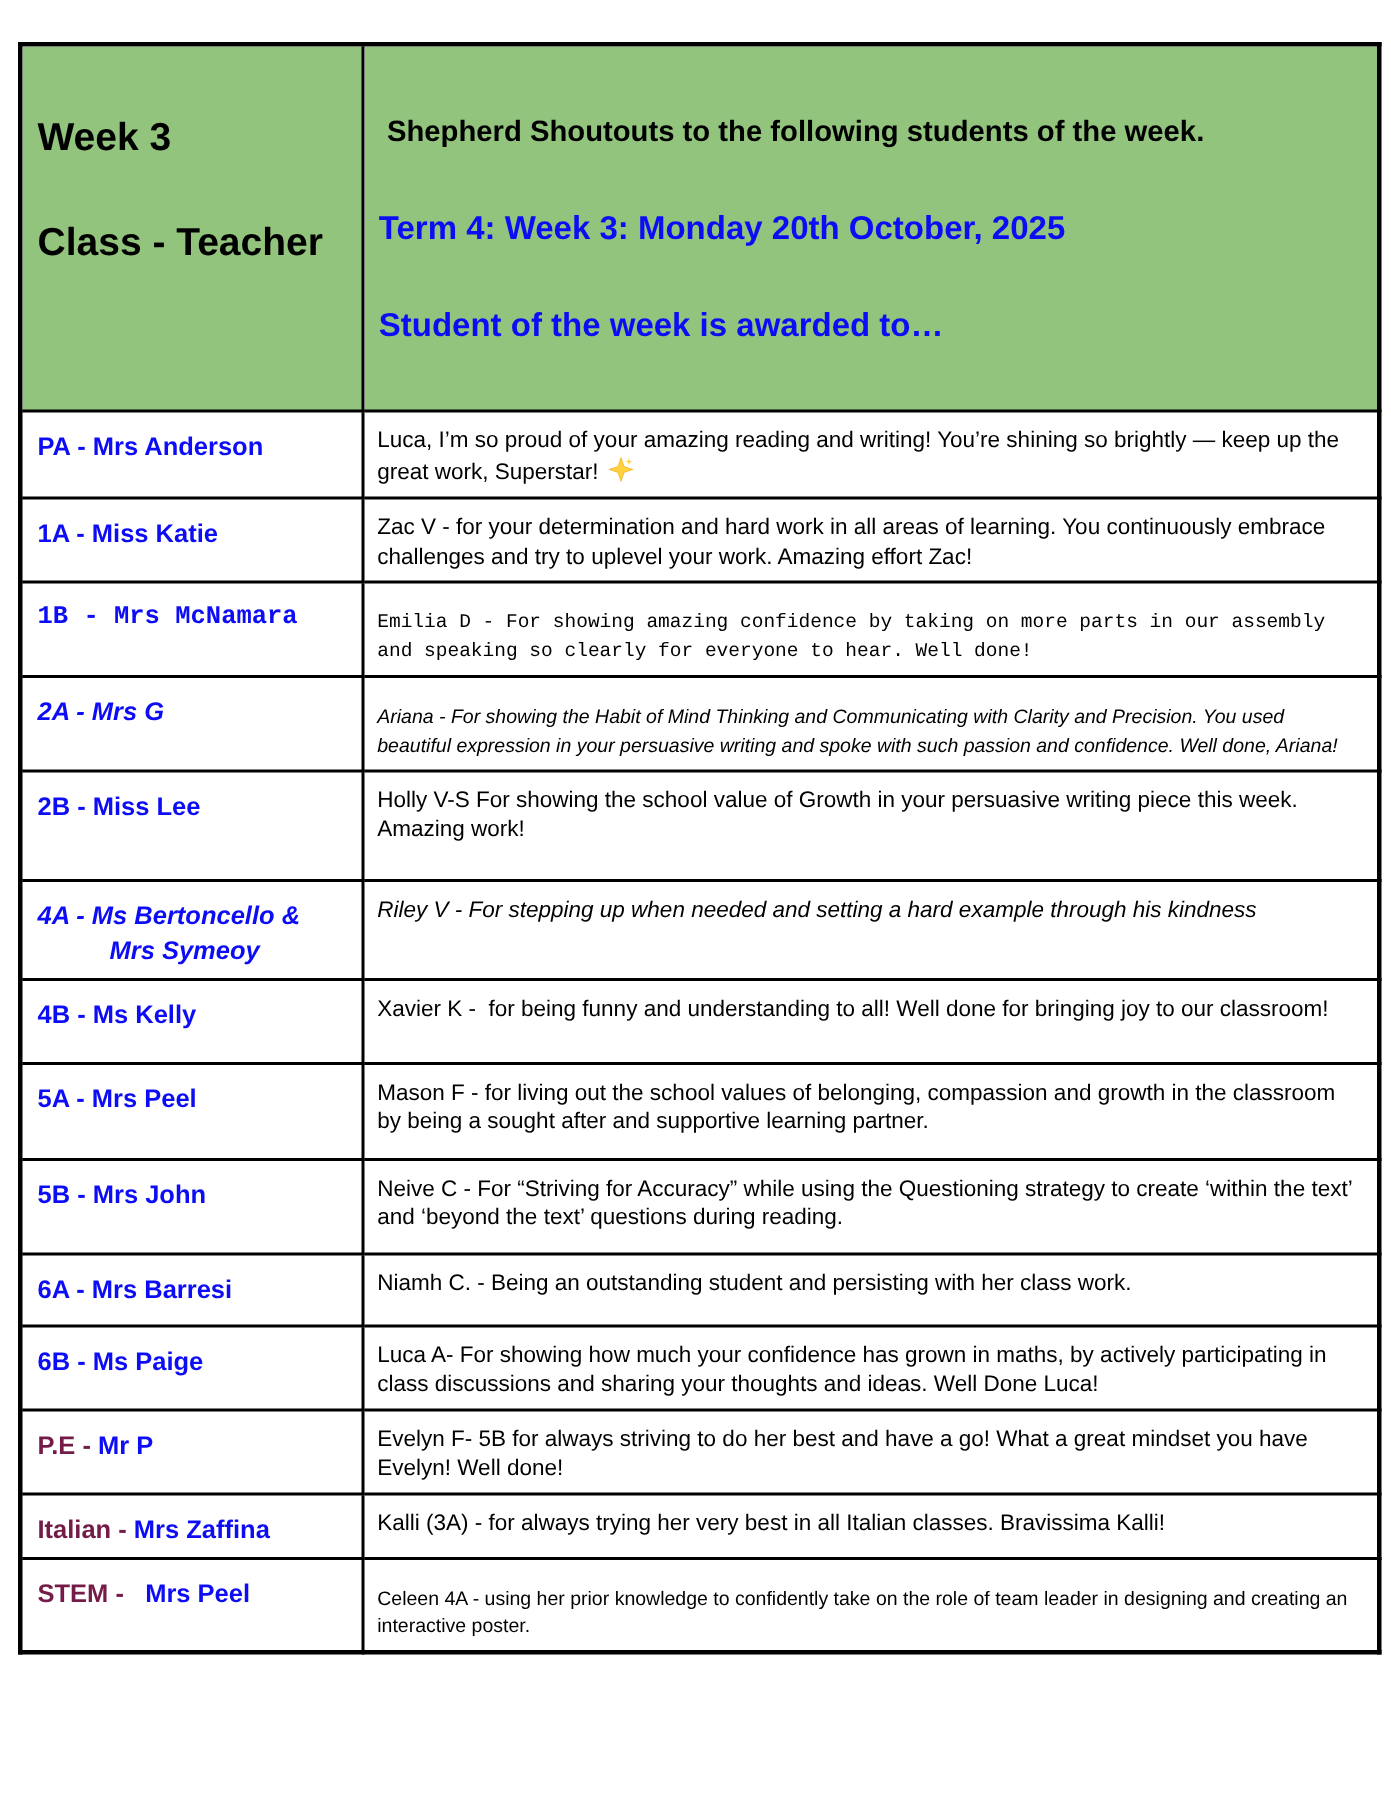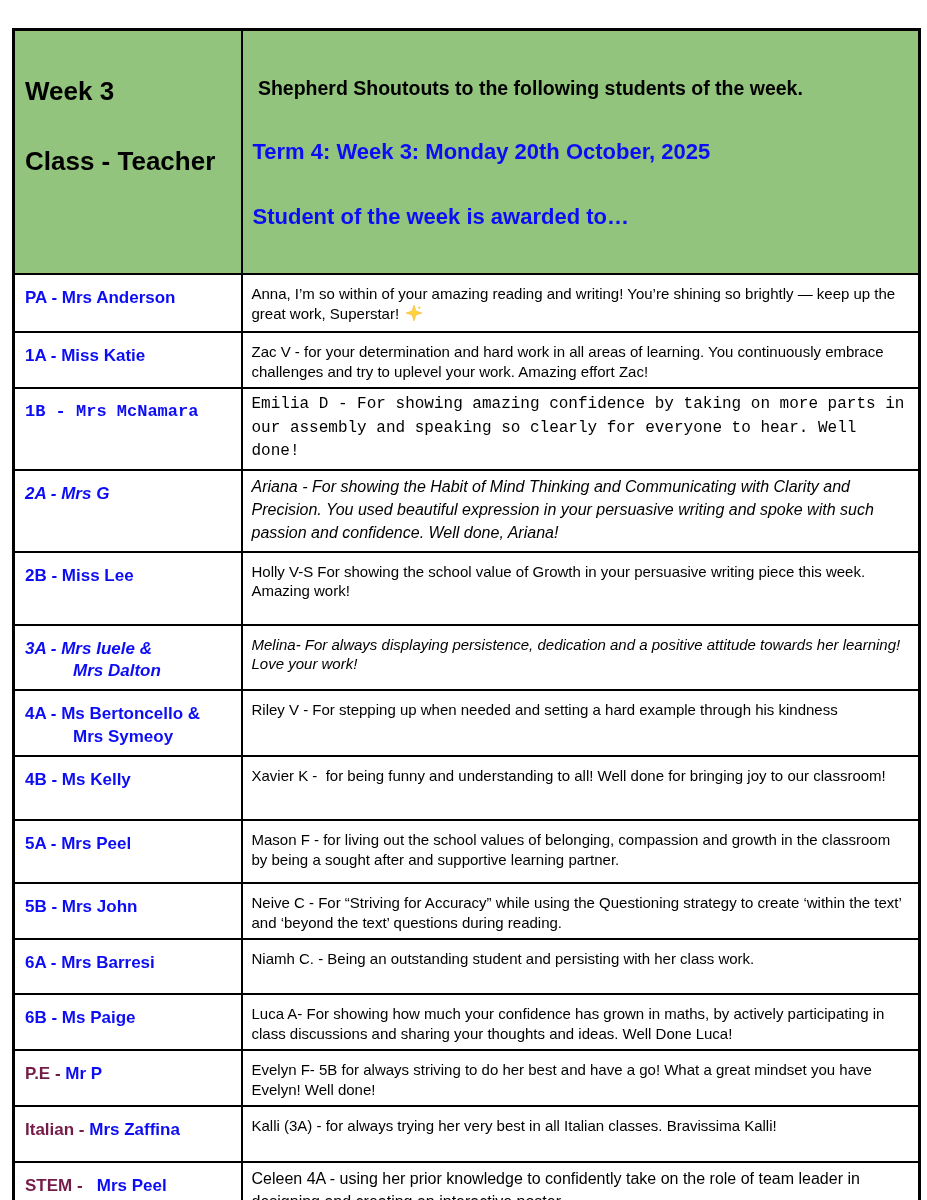--- a/index.html
+++ b/index.html
@@ -35,21 +35,21 @@
   col.c-note{width:678px;}
 
   thead tr{height:105px;}
   thead th{background:var(--green);padding:8px 10px 6px 10px;font-weight:bold;}
   .hdr-left{font-size:26px;line-height:1.3;color:#000;}
   .hdr-right-line1{font-size:19.5px;line-height:1.35;color:#000;}
   .hdr-right-line2,.hdr-right-line3{font-size:22px;line-height:1.32;color:var(--blue);}
 
   td.teacher-cell{padding:12px 8px 6px 10px;font-weight:bold;font-size:17px;line-height:1.35;}
   td.note-cell{padding:9px 10px 6px 9px;font-size:15px;line-height:1.3;}
-  td.note-cell.small{font-size:16px;line-height:1.45;padding-top:4px;}
+  td.note-cell.small{font-size:13px;line-height:1.45;padding-top:17px;}
   .teacher-line + .teacher-line{padding-left:48px;}
   .blue{color:var(--blue);}
   .maroon{color:var(--maroon);}
   .italic{font-style:italic;}
   .star-icon{display:inline-block;width:18px;height:18px;vertical-align:-3px;margin-left:2px;}
 
   
   tbody tr:nth-child(1){height:58px;}
   tbody tr:nth-child(2){height:45px;}
   tbody tr:nth-child(3){height:55px;font-family:Liberation Mono, monospace;}
@@ -87,44 +87,40 @@
         <th>
           <div class="hdr-right-line1"> Shepherd Shoutouts to the following students of the week.</div>
           <div class="hdr-right-line2">Term 4: Week 3: Monday 20th October, 2025</div>
           <div class="hdr-right-line3">Student of the week is awarded to…</div>
         </th>
       </tr>
     </thead>
     <tbody>
         <tr>
           <td class="teacher-cell"><div class="teacher-line"><span class="blue">PA - Mrs Anderson</span></div></td>
-          <td class="note-cell"><span>Anna, I’m so within of your amazing reading and writing! You’re shining so brightly — keep up the great work, Superstar! </span><span class="star-icon"><svg viewBox="0 0 24 24" xmlns="http://www.w3.org/2000/svg">
+          <td class="note-cell"><span>Luca, I’m so proud of your amazing reading and writing! You’re shining so brightly — keep up the great work, Superstar! </span><span class="star-icon"><svg viewBox="0 0 24 24" xmlns="http://www.w3.org/2000/svg">
                 <path d="M12 1.5 L14.6 9.4 L22.5 12 L14.6 14.6 L12 22.5 L9.4 14.6 L1.5 12 L9.4 9.4 Z" fill="#FFD23E" stroke="#F5B72F" stroke-width="0.8"></path>
                 <path d="M19 2 L19.8 4.2 L22 5 L19.8 5.8 L19 8 L18.2 5.8 L16 5 L18.2 4.2 Z" fill="#FFD23E"></path>
               </svg></span></td>
         </tr>
         <tr>
           <td class="teacher-cell"><div class="teacher-line"><span class="blue">1A - Miss Katie</span></div></td>
           <td class="note-cell"><span>Zac V - for your determination and hard work in all areas of learning. You continuously embrace challenges and try to uplevel your work. Amazing effort Zac!</span></td>
         </tr>
         <tr>
           <td class="teacher-cell"><div class="teacher-line"><span class="blue">1B - Mrs McNamara</span></div></td>
           <td class="note-cell small"><span>Emilia D - For showing amazing confidence by taking on more parts in our assembly and speaking so clearly for everyone to hear. Well done!</span></td>
         </tr>
         <tr>
           <td class="teacher-cell"><div class="teacher-line"><span class="blue">2A - Mrs G</span></div></td>
           <td class="note-cell small"><span>Ariana - For showing the Habit of Mind </span><span class="italic">Thinking and Communicating with Clarity and Precision</span><span>. You used beautiful expression in your persuasive writing and spoke with such passion and confidence. Well done, Ariana!</span></td>
         </tr>
         <tr>
           <td class="teacher-cell"><div class="teacher-line"><span class="blue">2B - Miss Lee</span></div></td>
           <td class="note-cell"><span>Holly V-S For showing the school value of Growth in your persuasive writing piece this week. Amazing work!</span></td>
-        </tr>
-        <tr>
-          <td class="teacher-cell"><div class="teacher-line"><span class="blue">3A - Mrs Iuele &amp;</span></div><div class="teacher-line"><span class="blue">Mrs Dalton</span></div></td>
-          <td class="note-cell"><span>Melina- For always displaying persistence, dedication and a positive attitude towards her learning! Love your work!</span></td>
         </tr>
         <tr>
           <td class="teacher-cell"><div class="teacher-line"><span class="blue">4A - Ms Bertoncello &amp;</span></div><div class="teacher-line"><span class="blue">Mrs Symeoy</span></div></td>
           <td class="note-cell"><span>Riley V - For stepping up when needed and setting a hard example through his kindness</span></td>
         </tr>
         <tr>
           <td class="teacher-cell"><div class="teacher-line"><span class="blue">4B - Ms Kelly</span></div></td>
           <td class="note-cell"><span>Xavier K -  for being funny and understanding to all! Well done for bringing joy to our classroom!</span></td>
         </tr>
         <tr>

